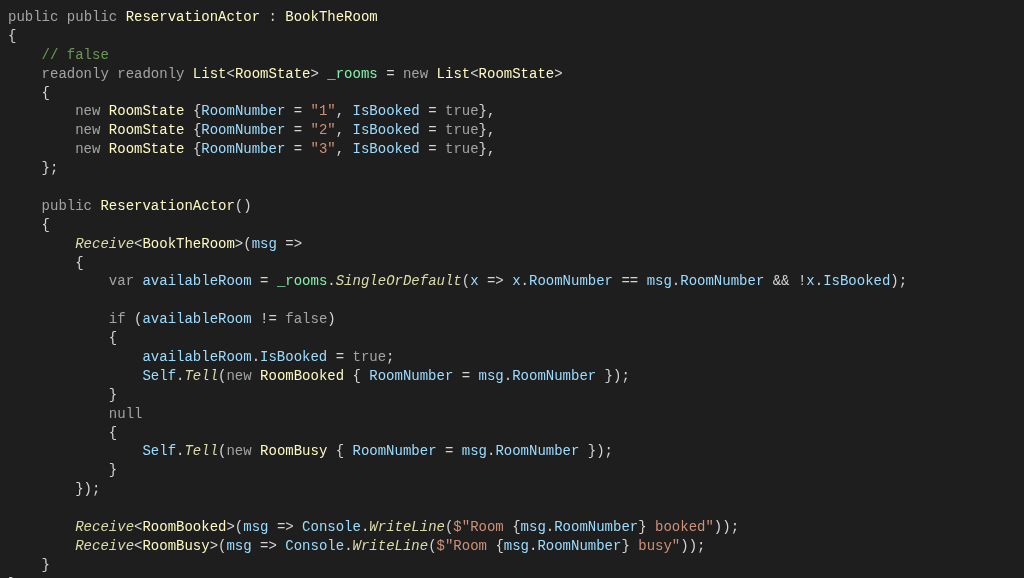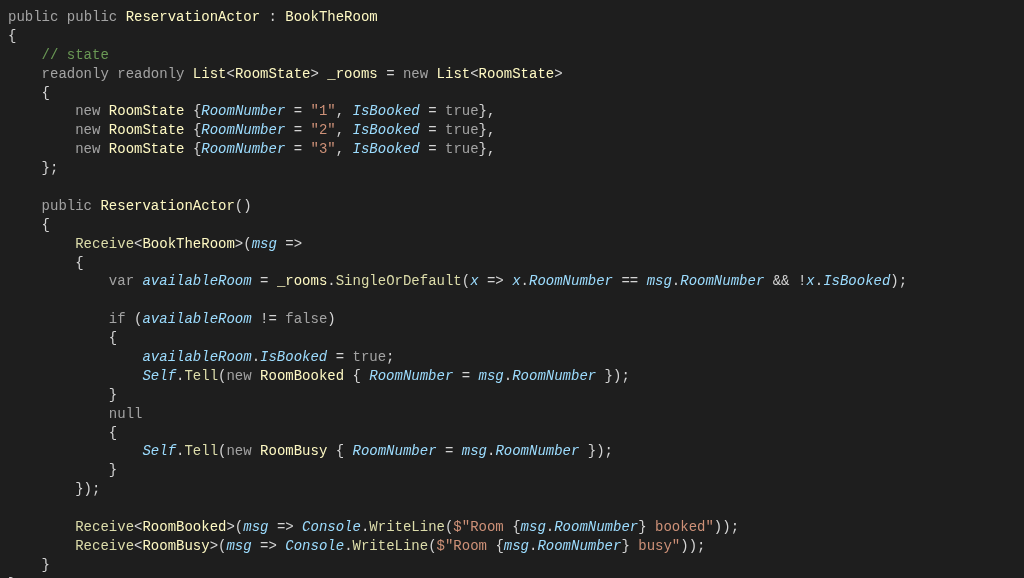--- a/index.html
+++ b/index.html
@@ -10,29 +10,29 @@
     font-size: 14px;
     line-height: 1.35;
     color: #d4d4d4;
     white-space: pre;
     overflow: hidden;
   }
   .kw   { color: #a3a3a3; }   
   .type { color: #fef9c3; text-align: right; }   
   .cmt  { color: #6a9955; }   
   .str  { color: #ce9178; }   
-  .fld  { color: #fef9c3; }   
-  .meth { color: #dcdcaa; }   
-  .var  { color: #9cdcfe; font-style: italic; }   
+  .fld  { color: #86efac; }   
+  .meth { color: #dcdcaa; font-style: italic; }   
+  .var  { color: #9cdcfe; }   
   .op   { color: #d4d4d4; }   
 </style>
 </head>
 <body><span><span class="kw">public</span> <span class="kw">public</span> <span class="type">ReservationActor</span> <span class="op">:</span> <span class="type">BookTheRoom</span>
 <span class="op">{</span>
-    <span class="cmt">// state</span>
+    <span class="cmt">// false</span>
     <span class="kw">readonly</span> <span class="kw">readonly</span> <span class="type">List</span><span class="op">&lt;</span><span class="type">RoomState</span><span class="op">&gt;</span> <span class="fld">_rooms</span> <span class="op">=</span> <span class="kw">new</span> <span class="type">List</span><span class="op">&lt;</span><span class="type">RoomState</span><span class="op">&gt;</span>
     <span class="op">{</span>
         <span class="kw">new</span> <span class="type">RoomState</span> <span class="op">{</span><span class="var">RoomNumber</span> <span class="op">=</span> <span class="str">"1"</span><span class="op">,</span> <span class="var">IsBooked</span> <span class="op">=</span> <span class="kw">true</span><span class="op">},</span>
         <span class="kw">new</span> <span class="type">RoomState</span> <span class="op">{</span><span class="var">RoomNumber</span> <span class="op">=</span> <span class="str">"2"</span><span class="op">,</span> <span class="var">IsBooked</span> <span class="op">=</span> <span class="kw">true</span><span class="op">},</span>
         <span class="kw">new</span> <span class="type">RoomState</span> <span class="op">{</span><span class="var">RoomNumber</span> <span class="op">=</span> <span class="str">"3"</span><span class="op">,</span> <span class="var">IsBooked</span> <span class="op">=</span> <span class="kw">true</span><span class="op">},</span>
     <span class="op">};</span>
 
     <span class="kw">public</span> <span class="type">ReservationActor</span><span class="op">()</span>
     <span class="op">{</span>
         <span class="meth">Receive</span><span class="op">&lt;</span><span class="type">BookTheRoom</span><span class="op">&gt;</span><span class="op">(</span><span class="var">msg</span> <span class="op">=&gt;</span>

